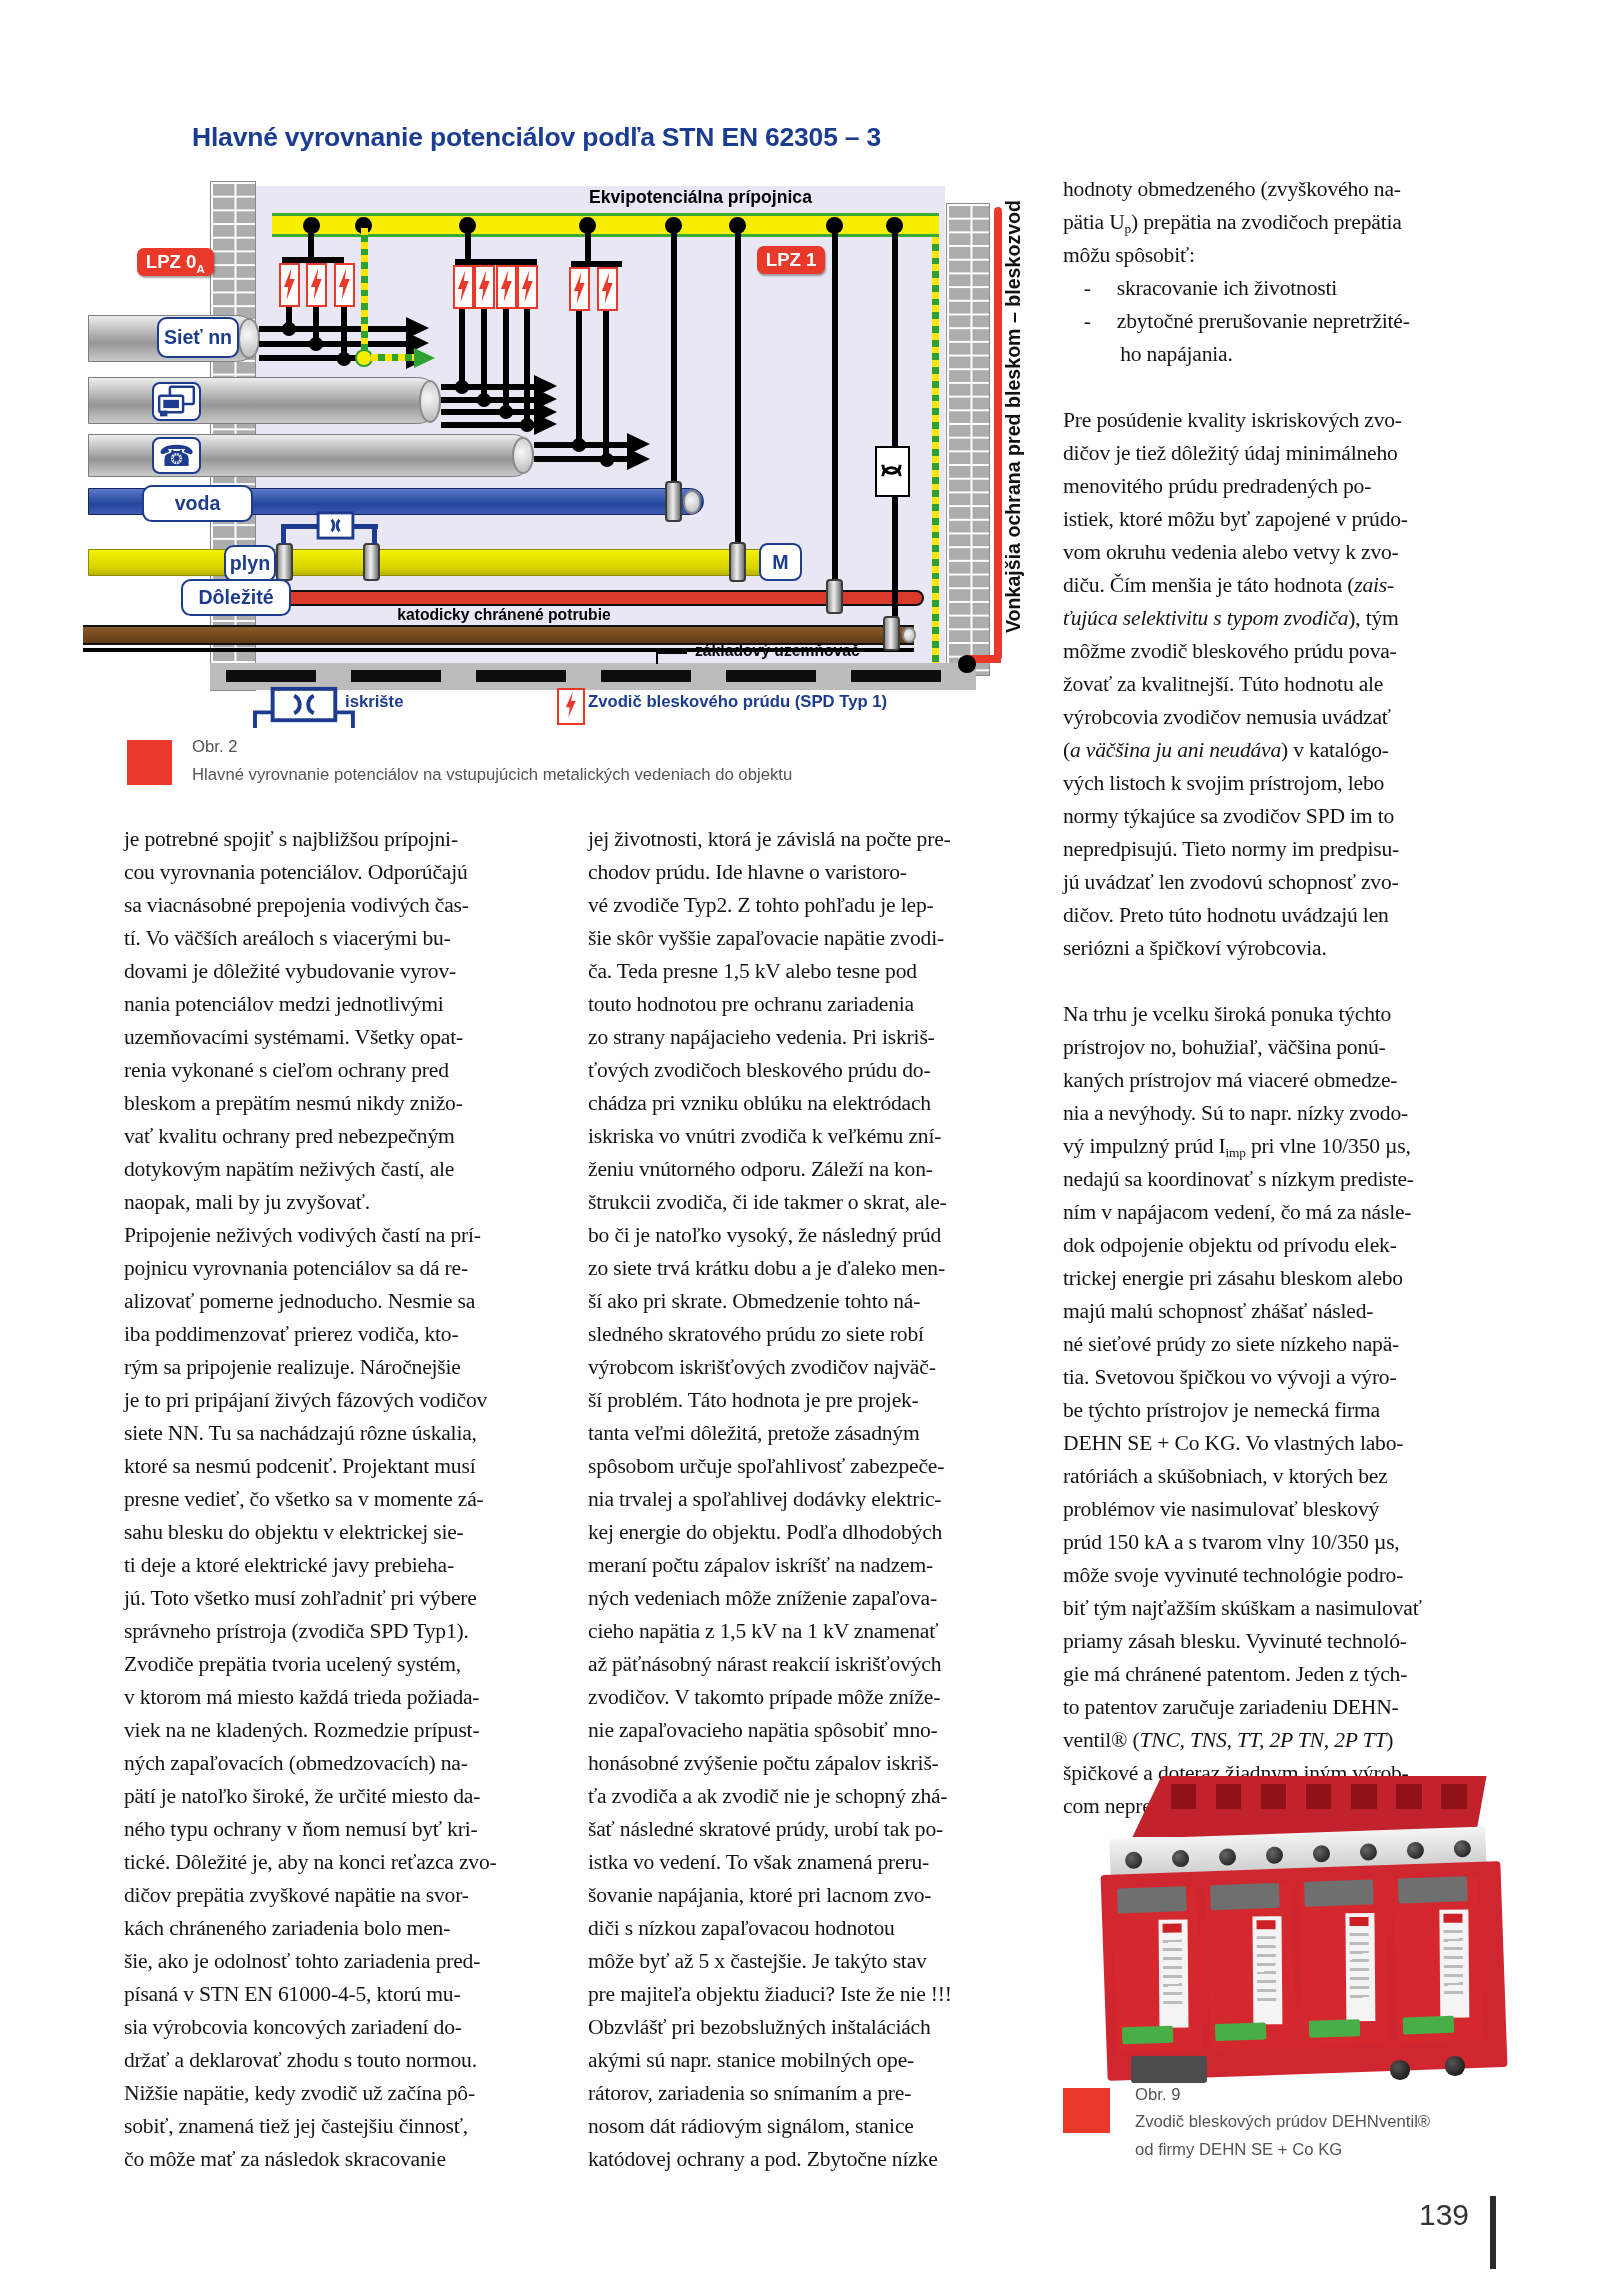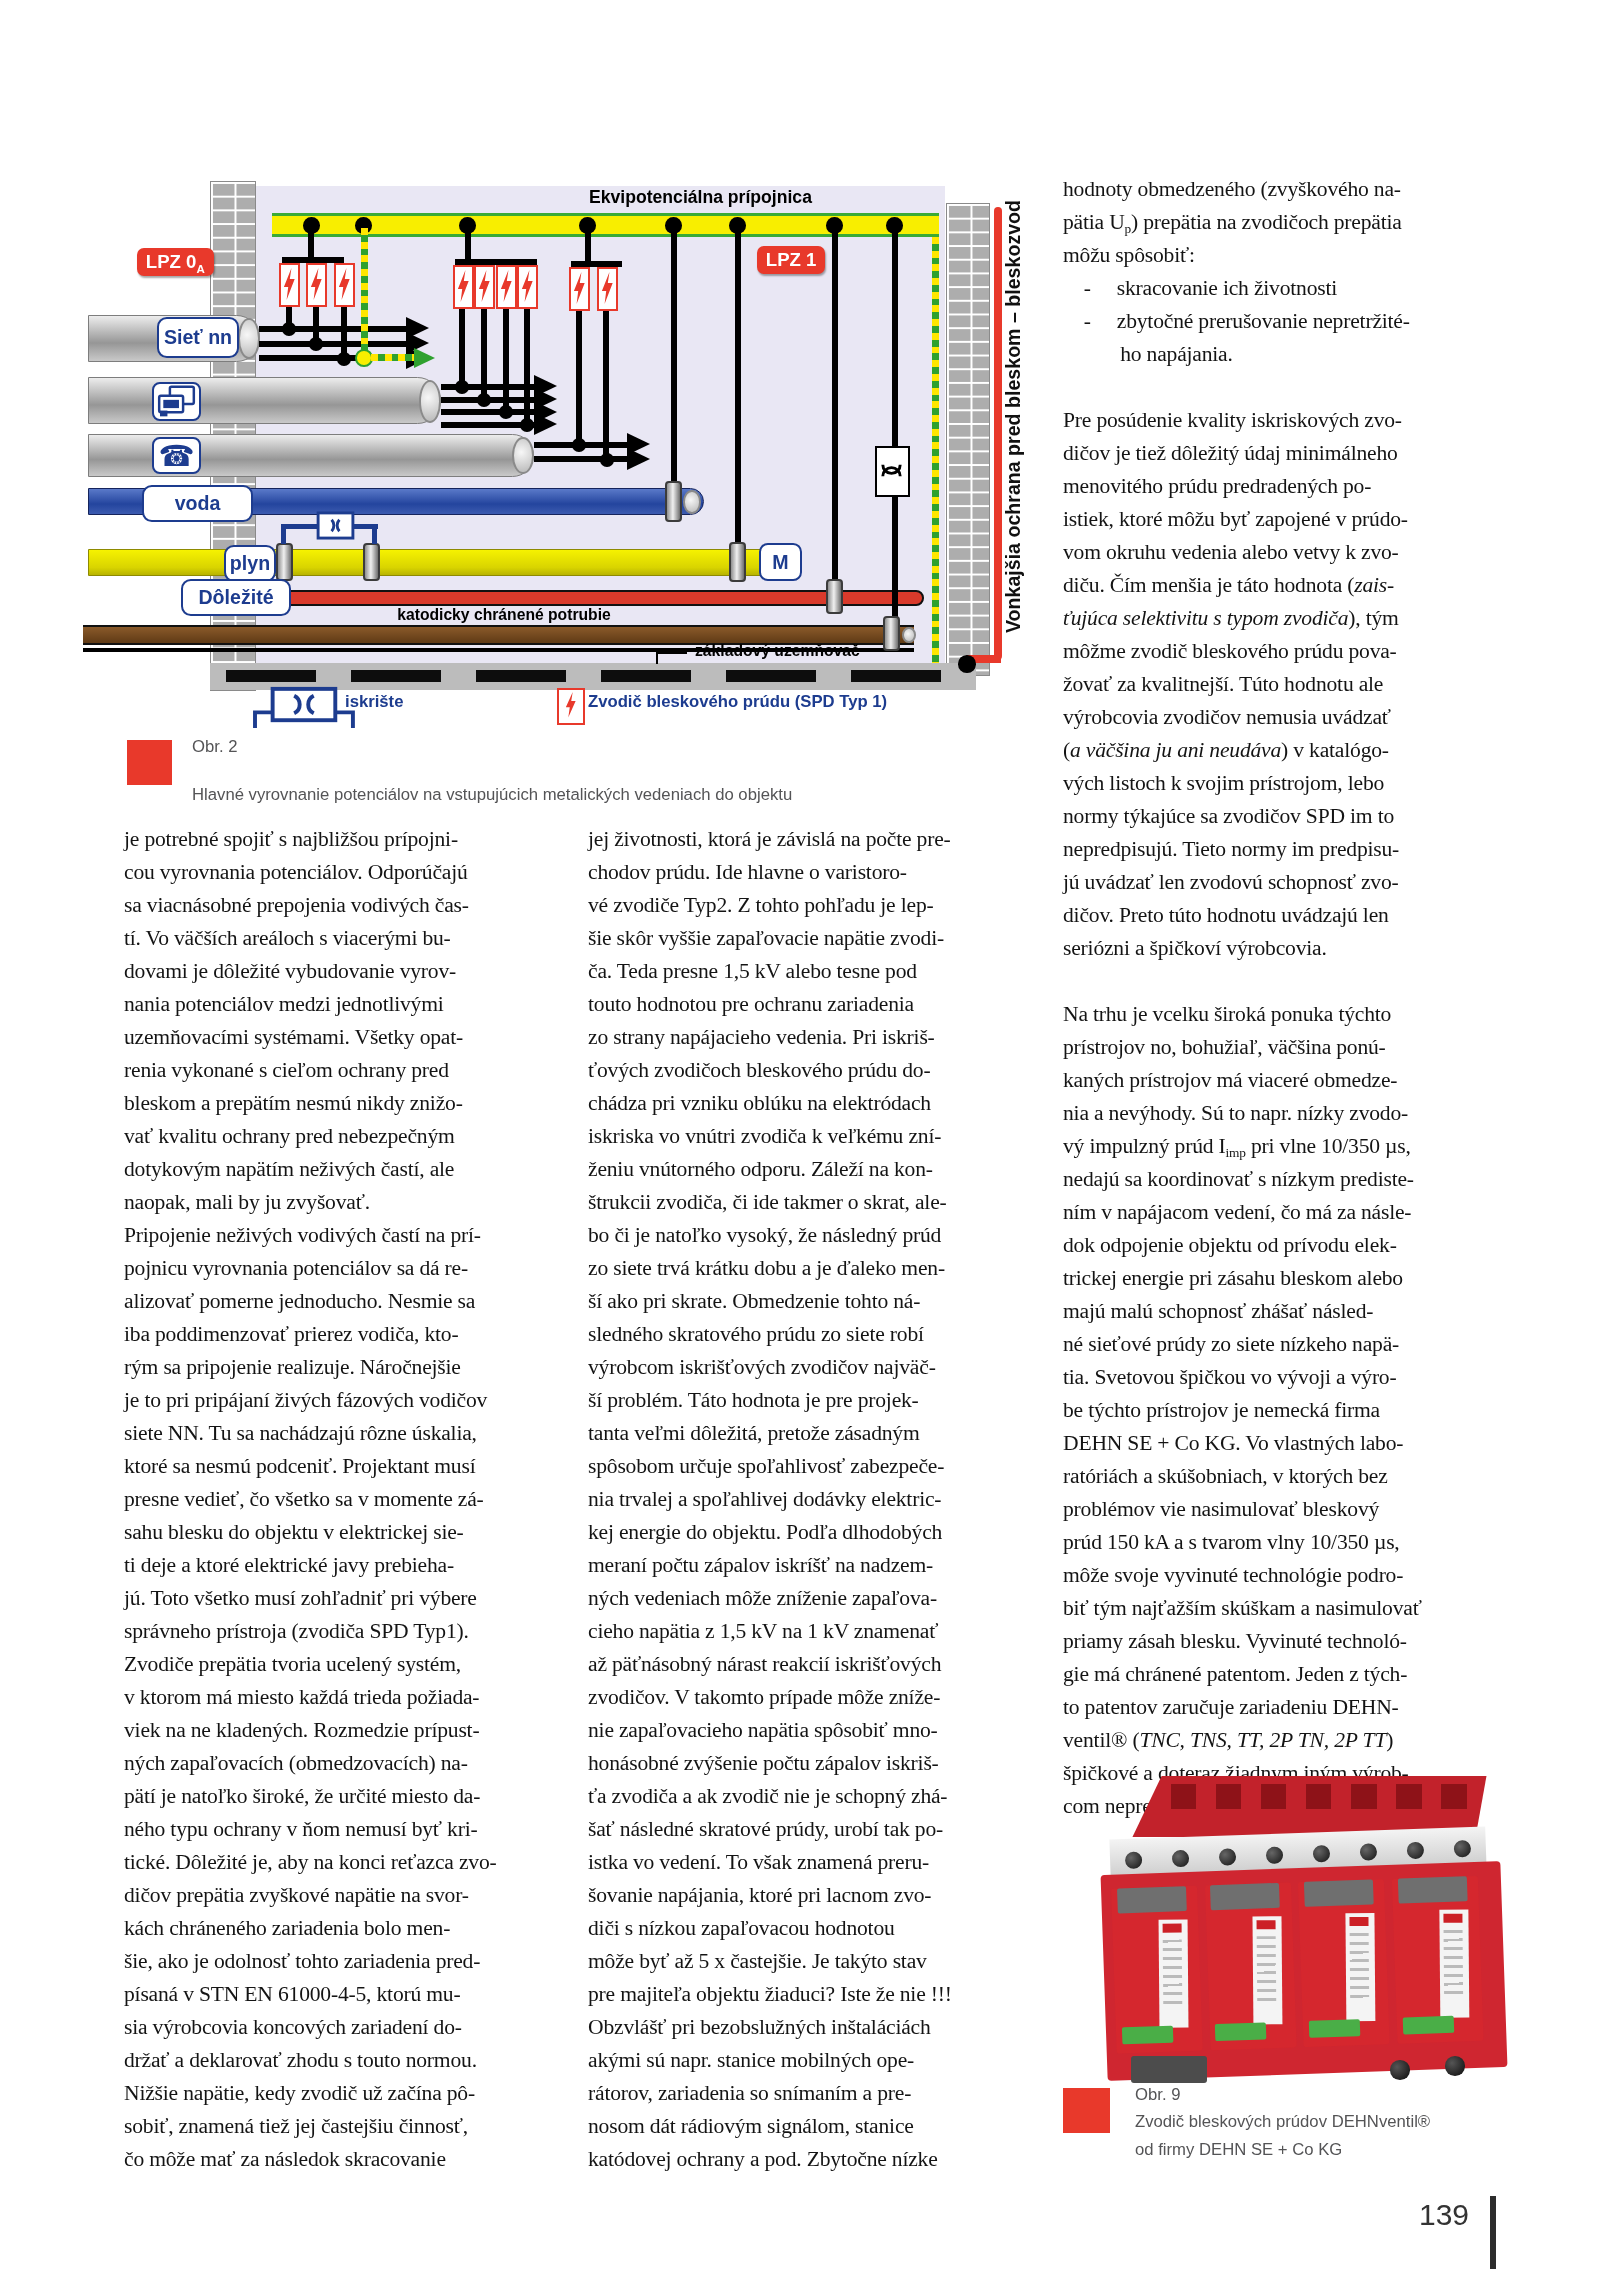--- a/index.html
+++ b/index.html
@@ -73,21 +73,21 @@
   .sparkbox-blue{position:absolute;}
   .sparkbox-white{position:absolute;background:#fff;border:2.9px solid #000;}
   .lshape{position:absolute;border-left:2.9px solid #000;border-top:2.9px solid #000;}
   .wire{position:absolute;background:#1d3c8f;}
   
   .legend-label{position:absolute;font:bold 16.7px "Liberation Sans",sans-serif;color:#1d3c8f;}
   .spd-legend{position:absolute;width:23.5px;height:33px;background:#fff;border:2px solid #e8392b;}
   .spd-legend .bolt{width:9.8px;height:25.5px;margin-top:2px;}
   .redsq{position:absolute;background:#e8392b;}
   .obr-label{position:absolute;font:16.7px "Liberation Sans",sans-serif;color:#545456;}
-  .obr-text{position:absolute;font:16.7px "Liberation Sans",sans-serif;color:#545456;margin-top:20px;}
+  .obr-text{position:absolute;font:16.7px "Liberation Sans",sans-serif;color:#545456;}
   
   .col{position:absolute;width:453px;font-size:21.6px;line-height:33px;letter-spacing:-0.2px;
      white-space:pre-wrap;color:#141414;}
   .col sub{font-size:62%;line-height:0;vertical-align:-0.28em;}
   .col em{font-style:italic;}
   .col1{left:124px;top:823px;} .col2{left:588px;top:823px;} .col3{left:1063px;top:135px;margin-top:38px;}
   
   .photo{position:absolute;left:1096px;top:1770px;width:402px;height:323px;}
   .ph-topred{position:absolute;left:25.5px;top:5.9px;width:365px;height:61px;background:#c2222b;
      clip-path:polygon(3% 100%,11% 0%,100% 0%,97% 100%);}
@@ -112,20 +112,21 @@
   .fig3-line{position:absolute;font:16.7px "Liberation Sans",sans-serif;color:#545456;}
   
   .pagenum{position:absolute;left:1419px;top:2198px;font:30px "Liberation Sans",sans-serif;color:#333;}
   .pagebar{position:absolute;left:1490px;top:2196px;width:5.9px;height:73px;background:#2c2c2c;}
 </style>
 </head>
 <body>
 
 <div class="page">
 
+  <h1 class="fig2-title">Hlavné vyrovnanie potenciálov podľa STN EN 62305 – 3</h1>
 
   <div class="diagram">
     <div class="interior"></div>
     <div class="wall wall-left"></div>
     <div class="wall wall-right"></div>
     <div class="foundation">
       <div class="dashes"></div>
     </div>
     <div class="red-down"></div>
     <div class="red-down-foot"></div>

